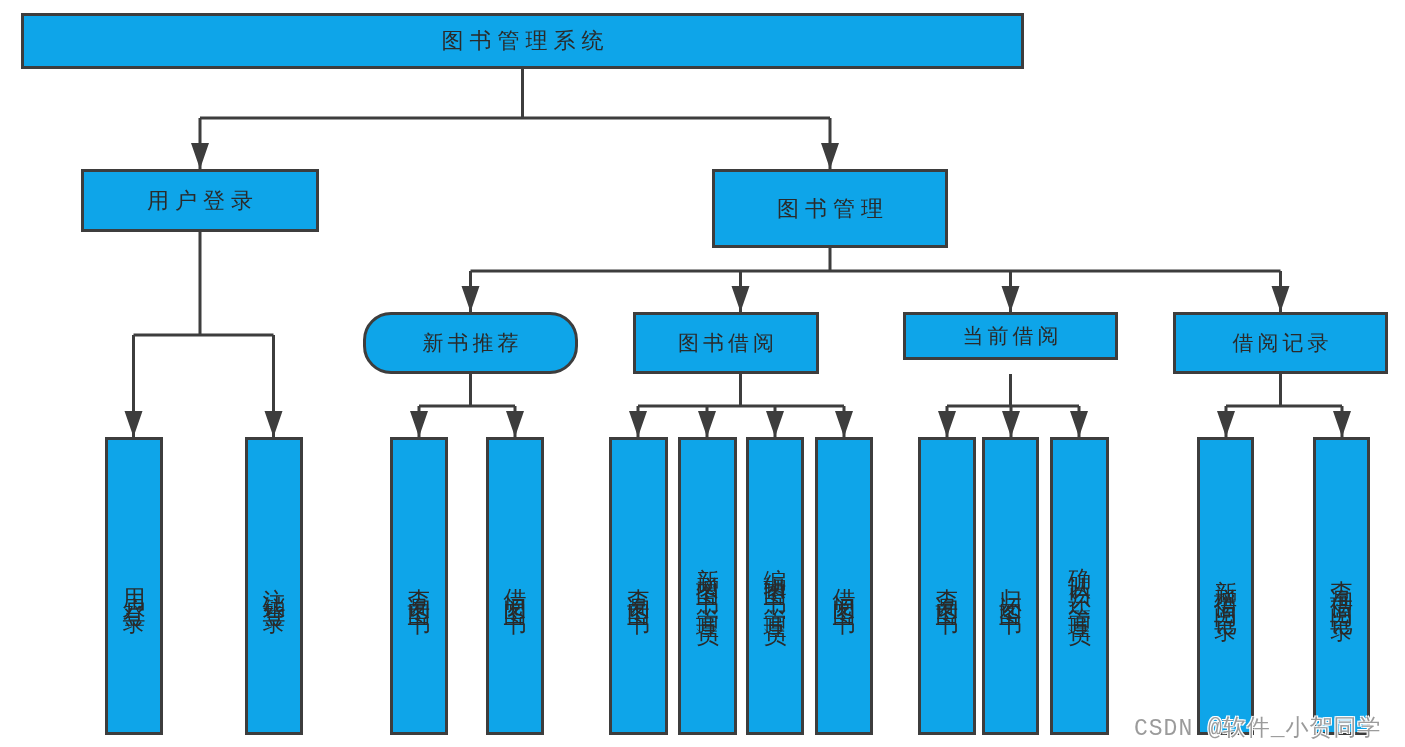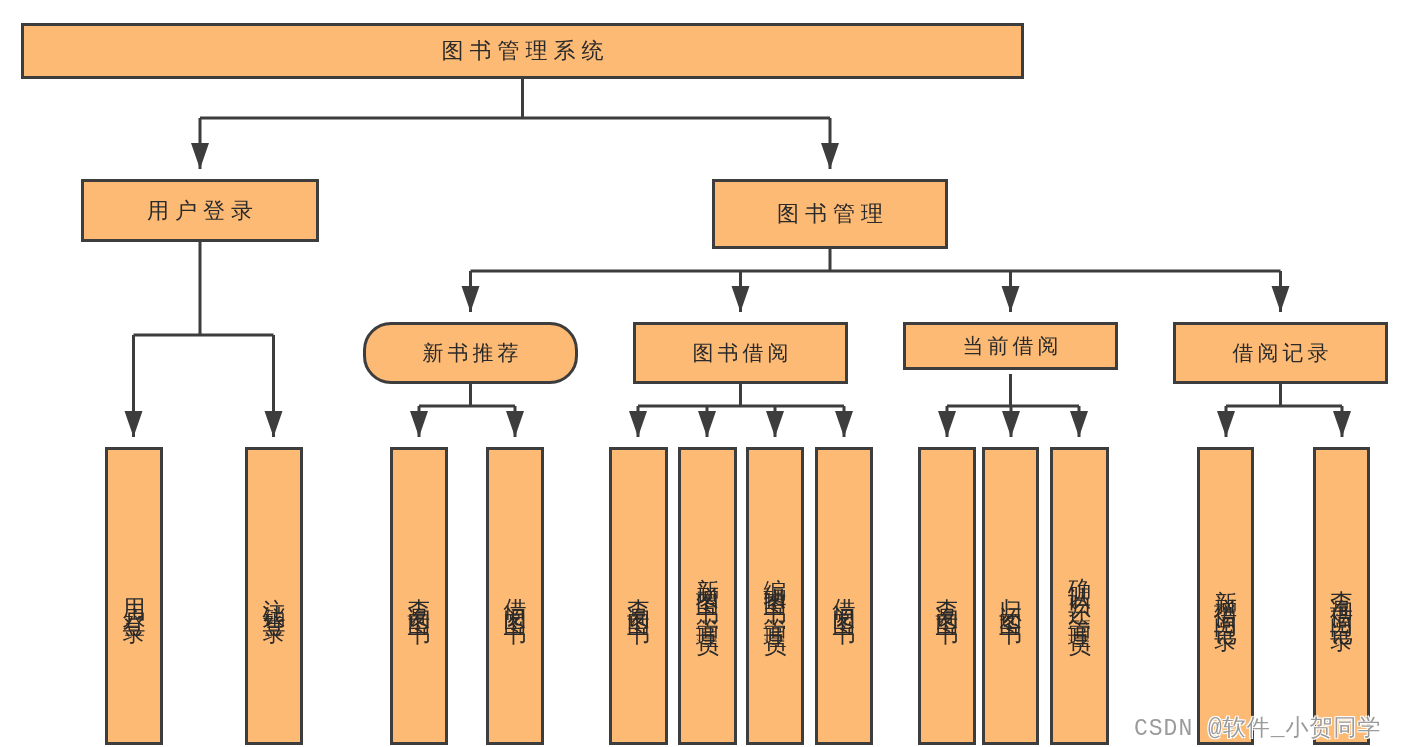--- a/index.html
+++ b/index.html
@@ -16,28 +16,27 @@
     background:var(--bg);
     overflow:hidden;
   }
   .connector-layer{position:absolute;left:0;top:0;}
   #conn-strokes{fill:none;stroke:var(--line);stroke-width:3;}
   #conn-arrows{fill:var(--line);stroke:none;}
   .node{
     position:absolute;
     box-sizing:border-box;
     border:3px solid var(--line);
-    background:#fdba74;
+    background:#0ea5e9;
     color:var(--text);
     display:flex;
     align-items:center;
     justify-content:center;
     text-align:center;
     line-height:1.15;
-    margin-top:10px;
   }
   .h1{font-size:22px;letter-spacing:6px;text-indent:6px;}
   .h2{font-size:22px;letter-spacing:6px;text-indent:6px;}
   .h3{font-size:21px;letter-spacing:4px;text-indent:4px;}
   .leaf{
     writing-mode:vertical-rl;
     text-orientation:mixed;
     font-size:23px;
     letter-spacing:8px;
     line-height:1;
@@ -92,24 +91,24 @@
       M1280.5 374 V406
       M1226 406 H1342
       M1226 406 V437
       M1342 406 V437"></path>
     <path id="conn-arrows" d="M191 143L209 143L200 169ZM821 143L839 143L830 169ZM461.5 286L479.5 286L470.5 312ZM731.5 286L749.5 286L740.5 312ZM1001.5 286L1019.5 286L1010.5 312ZM1271.5 286L1289.5 286L1280.5 312ZM124.5 411L142.5 411L133.5 437ZM264.5 411L282.5 411L273.5 437ZM410 411L428 411L419 437ZM506 411L524 411L515 437ZM629 411L647 411L638 437ZM698 411L716 411L707 437ZM766 411L784 411L775 437ZM835 411L853 411L844 437ZM938 411L956 411L947 437ZM1002 411L1020 411L1011 437ZM1070 411L1088 411L1079 437ZM1217 411L1235 411L1226 437ZM1333 411L1351 411L1342 437Z"></path>
   </svg>
 
   <div class="node h1" style="left:21px;top:13px;width:1003px;height:56px;">图书管理系统</div>
 
   <div class="node h2" style="left:81px;top:169px;width:238px;height:63px;">用户登录</div>
-  <div class="node h2" style="left:712px;top:169px;width:236px;height:70px;">图书管理</div>
+  <div class="node h2" style="left:712px;top:169px;width:236px;height:79px;">图书管理</div>
 
   <div class="node h3" style="left:363px;top:312px;width:215px;height:62px;border-radius:28px;">新书推荐</div>
-  <div class="node h3" style="left:633px;top:312px;width:215px;height:62px;">图书借阅</div>
+  <div class="node h3" style="left:633px;top:312px;width:186px;height:62px;">图书借阅</div>
   <div class="node h3" style="left:903px;top:312px;width:215px;height:48px;">当前借阅</div>
   <div class="node h3" style="left:1173px;top:312px;width:215px;height:62px;">借阅记录</div>
 
   <div class="node leaf" style="left:105px;top:437px;width:58px;height:298px;">用户登录</div>
   <div class="node leaf" style="left:245px;top:437px;width:58px;height:298px;">注销登录</div>
 
   <div class="node leaf" style="left:390px;top:437px;width:58px;height:298px;">查询图书</div>
   <div class="node leaf" style="left:486px;top:437px;width:58px;height:298px;">借阅图书</div>
 
   <div class="node leaf" style="left:609px;top:437px;width:59px;height:298px;">查询图书</div>

